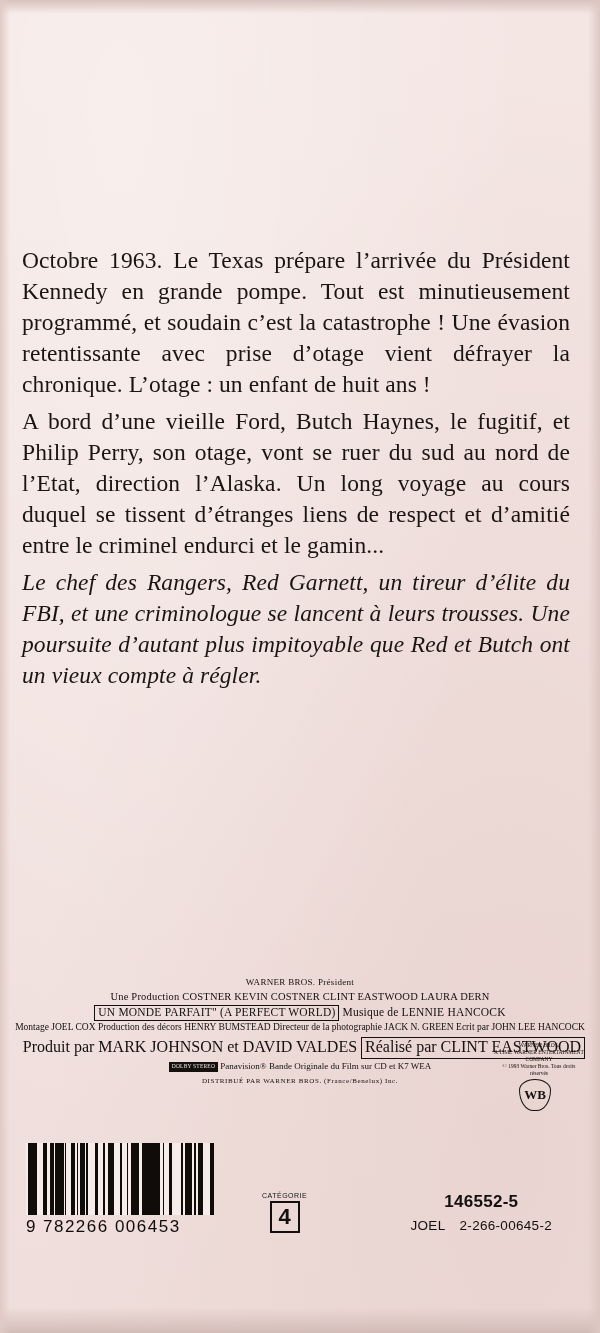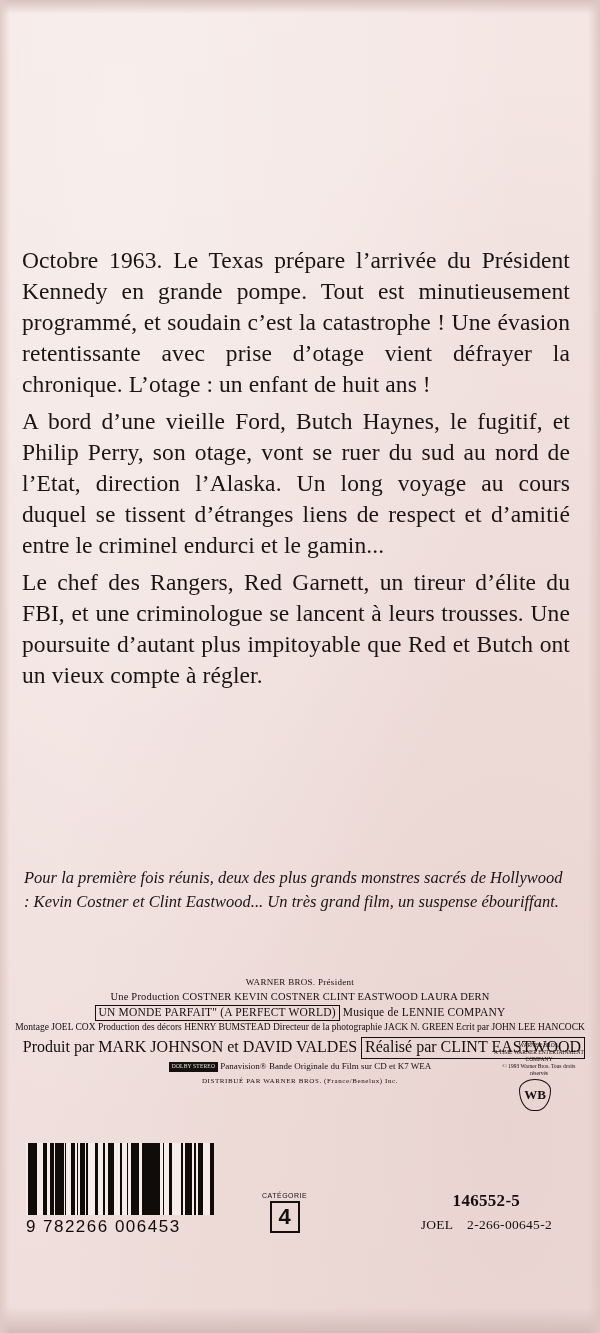--- a/index.html
+++ b/index.html
@@ -51,21 +51,21 @@
   .blurb p {
     margin: 0 0 6px 0;
     font-family: "Liberation Serif", serif;
     font-size: 23.5px;
     line-height: 1.32;
     color: #1b1512;
     text-align: justify;
     text-justify: inter-word;
     letter-spacing: 0.1px;
   }
-  .blurb p:last-child { margin-bottom: 16px; }
+  .blurb p:last-child { margin-bottom: 16px; font-style: italic; }
 
   .tagline {
     position: absolute;
     left: 24px;
     right: 36px;
     top: 866px;
   }
   .tagline p {
     margin: 0;
     font-family: "Liberation Serif", serif;
@@ -194,21 +194,21 @@
     line-height: 28px;
     margin: 0 auto;
   }
 
   .isbn-block {
     position: absolute;
     right: 48px;
     bottom: 100px;
     text-align: left;
     color: #14100e;
-    font-family: Liberation Serif, serif;
+    font-family: Liberation Sans, sans-serif;
   }
   .ref-num {
     font-size: 17px;
     font-weight: bold;
     letter-spacing: 0.3px;
     margin-bottom: 6px;
     text-align: center;
   }
   .isbn-line {
     font-size: 13.5px;
@@ -225,30 +225,27 @@
   <div class="edge-bottom"></div>
   <div class="edge-left"></div>
   <div class="edge-right"></div>
 
   <div class="blurb">
     <p>Octobre 1963. Le Texas prépare l’arrivée du Président Kennedy en grande pompe. Tout est minutieusement programmé, et soudain c’est la catastrophe ! Une évasion retentissante avec prise d’otage vient défrayer la chronique. L’otage : un enfant de huit ans !</p>
     <p>A bord d’une vieille Ford, Butch Haynes, le fugitif, et Philip Perry, son otage, vont se ruer du sud au nord de l’Etat, direction l’Alaska. Un long voyage au cours duquel se tissent d’étranges liens de respect et d’amitié entre le criminel endurci et le gamin...</p>
     <p>Le chef des Rangers, Red Garnett, un tireur d’élite du FBI, et une criminologue se lancent à leurs trousses. Une poursuite d’autant plus impitoyable que Red et Butch ont un vieux compte à régler.</p>
   </div>
 
-  <div class="tagline">
-    <p>Pour la première fois réunis, deux des plus grands monstres sacrés de Hollywood : Kevin Costner et Clint Eastwood... Un très grand film, un suspense ébouriffant.</p>
-  </div>
 
   <div class="credits">
     <div class="line c1">WARNER BROS. Président</div>
     <div class="line c2">Une Production COSTNER  KEVIN COSTNER  CLINT EASTWOOD  LAURA DERN</div>
     <div class="line c3">
       <span class="boxed">UN MONDE PARFAIT" (A PERFECT WORLD)</span>
-      <span>Musique de LENNIE COMPANY</span>
+      <span>Musique de LENNIE HANCOCK</span>
     </div>
     <div class="line c4">Montage JOEL COX  Production des décors HENRY BUMSTEAD  Directeur de la photographie JACK N. GREEN  Ecrit par JOHN LEE HANCOCK</div>
     <div class="line c5">
       <span>Produit par MARK JOHNSON et DAVID VALDES</span>
       <span class="boxed">Réalisé par CLINT EASTWOOD</span>
     </div>
     <div class="line c6">
       <span class="dolby">DOLBY STEREO</span>
       <span>Panavision®  Bande Originale du Film sur CD et K7 WEA</span>
     </div>

